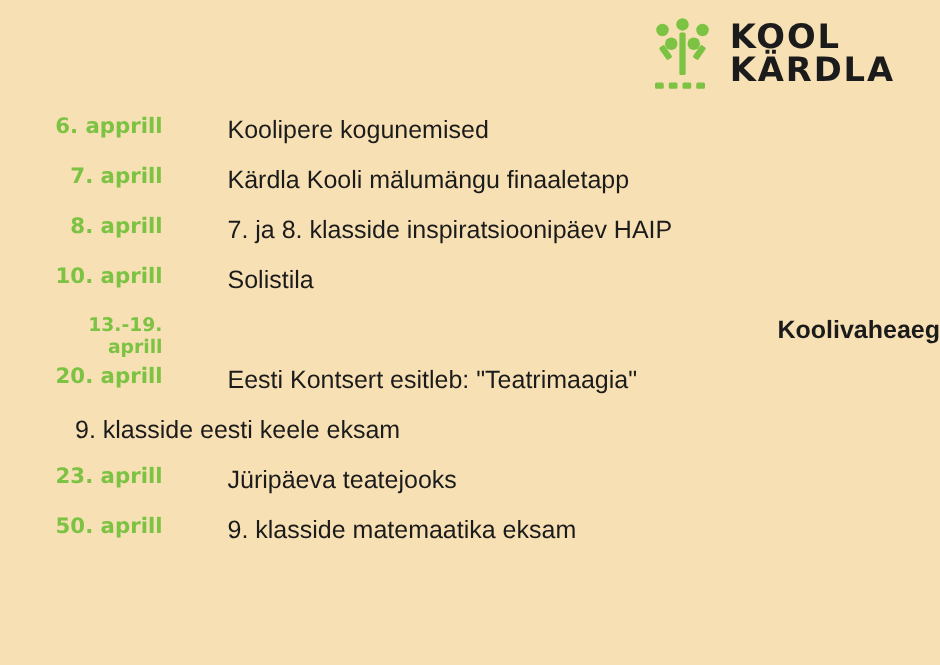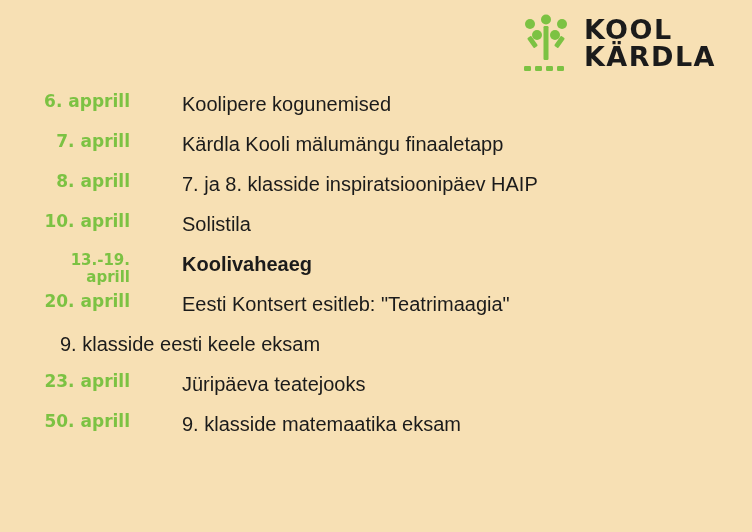--- a/index.html
+++ b/index.html
@@ -99,20 +99,21 @@
   .event-title {
     flex: 1 1 auto;
     color: #1b1b1b;
     font-size: 20px;
     line-height: 1.25;
     font-family: "Liberation Sans", sans-serif;
     margin-left: 36px;
   }
   .event-title.bold {
     font-weight: bold;
+    text-align: right;
   }
   .event-title .line2 {
     display: block;
   }
 </style>
 </head>
 <body>
 
 <div class="page">
 

